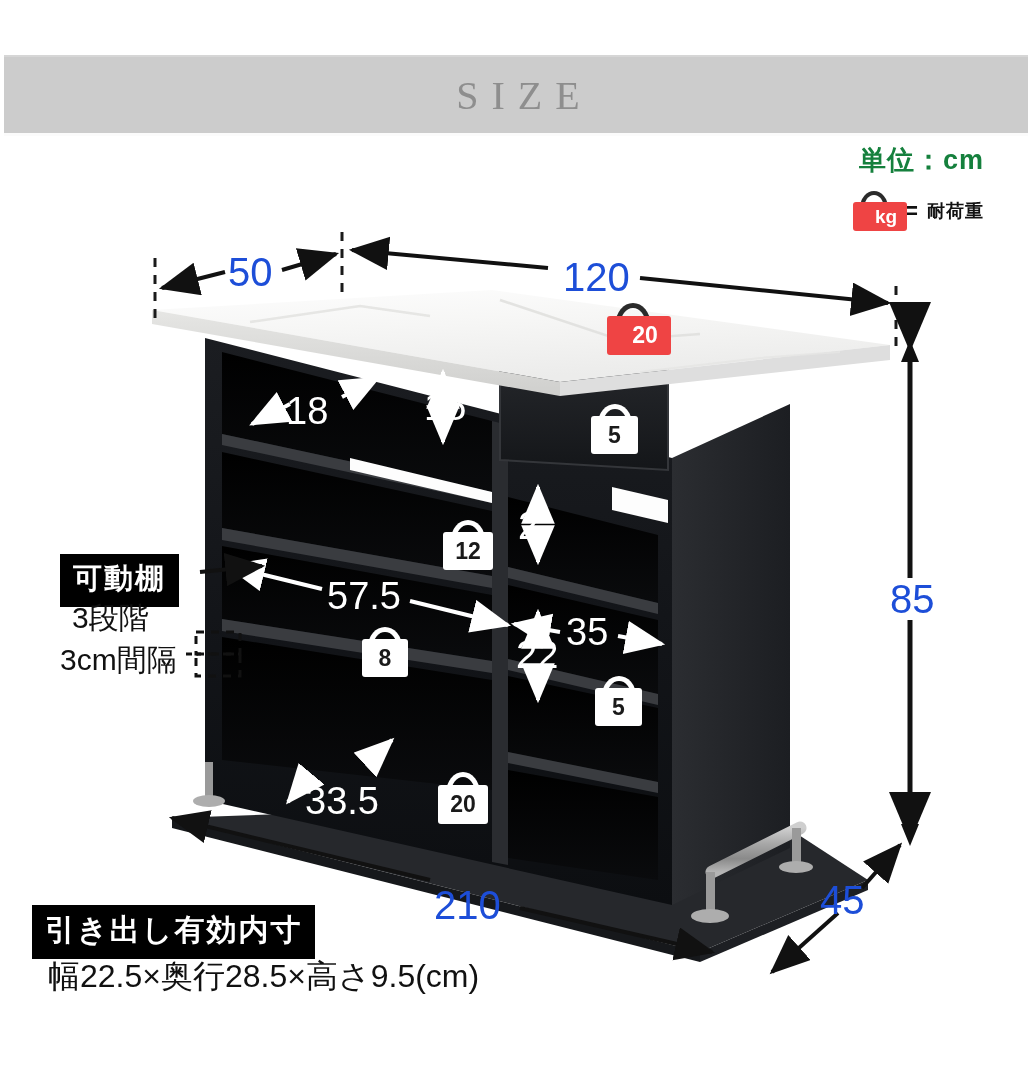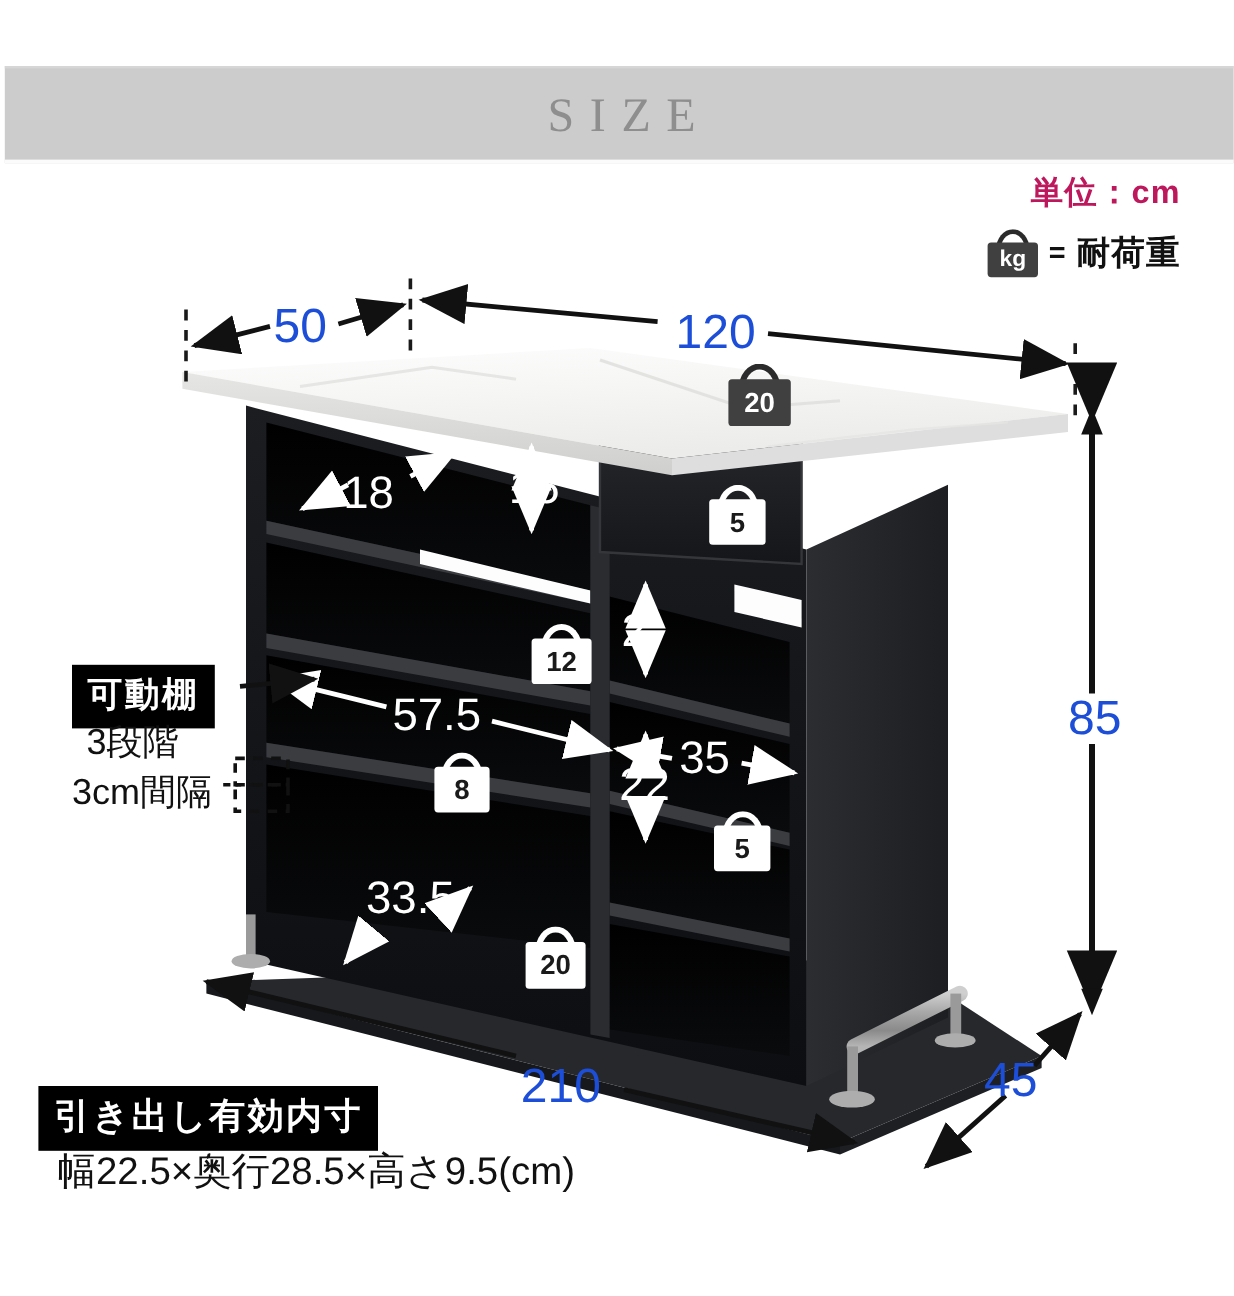--- a/index.html
+++ b/index.html
@@ -22,46 +22,46 @@
   }
   .header-title{
     font-family:"Liberation Serif","DejaVu Serif",serif;
     font-size:40px;letter-spacing:13px;color:#8e8e8e;
     text-indent:13px;font-weight:400;
   }
 
   
   .legend{position:absolute;right:44px;top:142px;text-align:right;}
   .legend-unit{
-    font-size:27px;font-weight:bold;color:#be185d;
+    font-size:27px;font-weight:bold;color:#15803d;
     letter-spacing:1px;white-space:nowrap;
   }
   .legend-row{
     display:flex;align-items:center;justify-content:flex-end;
     gap:9px;margin-top:13px;white-space:nowrap;
   }
   .legend-row .kgbag{position:relative;}
   .legend-eq{font-size:24px;font-weight:bold;color:#111;}
-  .legend-text{font-size:28px;font-weight:bold;color:#111;letter-spacing:1px;}
+  .legend-text{font-size:18px;font-weight:bold;color:#111;letter-spacing:1px;}
 
   
   .bag{position:relative;display:inline-block;}
   .bag .handle{
     position:absolute;left:50%;transform:translateX(-50%);
     border-style:solid;border-bottom:none;
     border-radius:50% 50% 0 0 / 100% 100% 0 0;
     background:transparent;
   }
   .bag .body{
     position:relative;display:flex;align-items:center;justify-content:center;
     border-radius:3px;
     font-weight:bold;line-height:1;
   }
   
-  .bag.dark .body{background:#404040;color:#ffffff;}
+  .bag.dark .body{background:#ef4444;color:#ffffff;padding-left:12px;}
   .bag.dark .handle{border-color:#2b2b2b;}
   
   .bag.light .body{background:#ffffff;color:#1a1a1a;}
   .bag.light .handle{border-color:#ffffff;}
 
   
   .furniture{position:absolute;left:0;top:0;width:1028px;height:1080px;}
 
   
   .dim{position:absolute;font-weight:400;color:#1d4ed8;white-space:nowrap;}
@@ -246,21 +246,21 @@
   <div class="dim s40" style="left:890px;top:577px;">85</div>
   <div class="dim s40" style="left:434px;top:883px;">210</div>
   <div class="dim s40" style="left:820px;top:878px;">45</div>
 
   <div class="dim white s38" style="left:286px;top:390px;">18</div>
   <div class="dim white s38" style="left:424px;top:386px;">15</div>
   <div class="dim white s38" style="left:327px;top:575px;">57.5</div>
   <div class="dim white s38" style="left:518px;top:505px;">2</div>
   <div class="dim white s38" style="left:516px;top:634px;">22</div>
   <div class="dim white s38" style="left:566px;top:611px;">35</div>
-  <div class="dim white s38" style="left:305px;top:728px;">33.5</div>
+  <div class="dim white s38" style="left:305px;top:780px;">33.5</div>
 
   <span class="bag dark" style="position:absolute;left:607px;top:303px;width:52px;height:52px;">
     <span class="handle" style="top:0;width:25px;height:16px;border-width:5px;"></span>
     <span class="body" style="position:absolute;top:13px;left:0;width:52px;height:39px;font-size:23px;">20</span>
   </span>
 
   <span class="bag light" style="position:absolute;left:591px;top:404px;width:47px;height:50px;">
     <span class="handle" style="top:0;width:24px;height:15px;border-width:5px;"></span>
     <span class="body" style="position:absolute;top:12px;left:0;width:47px;height:38px;font-size:23px;">5</span>
   </span>

